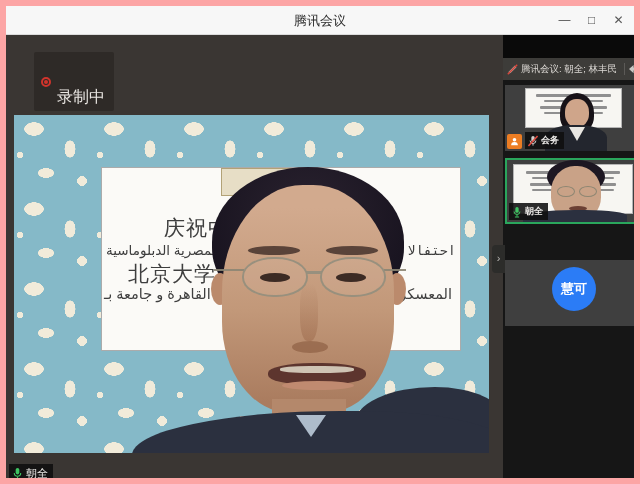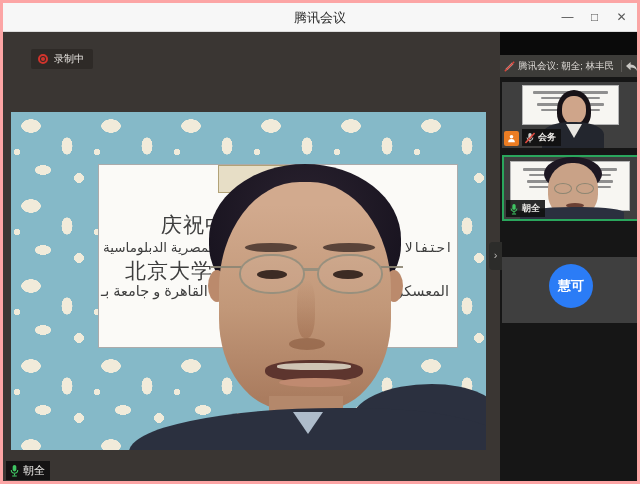--- a/index.html
+++ b/index.html
@@ -1,33 +1,33 @@
 <!DOCTYPE html>
 <html><head>
 <meta charset="utf-8">
 <style>
   * { margin:0; padding:0; box-sizing:border-box; }
   html,body { width:640px; height:484px; background:#888; font-family:"Liberation Sans","DejaVu Sans",sans-serif; }
-  .window { position:relative; width:640px; height:484px; border:3px solid #fca5a5; background:#3a3633; overflow:hidden; }
+  .window { position:relative; width:640px; height:484px; border:6px solid #fca5a5; background:#3a3633; overflow:hidden; }
 
   
   .titlebar { position:relative; height:29px; background:#f7f7f7; border-bottom:1px solid #dcdcdc; }
   .titlebar .title { position:absolute; left:0; right:0; top:0; line-height:29px; text-align:center; font-size:13px; color:#2b2b2b; }
   .win-controls { position:absolute; right:2px; top:0; height:29px; display:flex; align-items:center; }
   .win-btn { width:27px; height:29px; line-height:29px; text-align:center; font-size:12px; color:#555; cursor:default; }
 
   .content { position:relative; width:638px; height:453px; }
 
   
   .main { position:absolute; left:0; top:0; width:497px; height:453px; background:#3a3633; }
   .record-badge { position:absolute; left:28px; top:17px; display:flex; align-items:center; gap:6px;
                   background:#2e2a27; padding:3px 9px 3px 7px; border-radius:2px; }
   .rec-ring { width:10px; height:10px; border:2px solid #d0342c; border-radius:50%; display:flex; align-items:center; justify-content:center; }
   .rec-dot { width:4px; height:4px; background:#d0342c; border-radius:50%; }
-  .record-badge span.txt { color:#e8e5e1; font-size:10px; }
+  .record-badge span.txt { color:#e8e5e1; font-size:16px;margin-top:32px; }
 
   .video { position:absolute; left:8px; top:80px; width:475px; height:338px; overflow:hidden; }
   .teal { background-color:#85b9c8;
     background-image:
       radial-gradient(ellipse 16px 11px at 20px 14px, #f1ebda 60%, transparent 62%),
       radial-gradient(ellipse 9px 14px at 56px 34px, #f1ebda 60%, transparent 62%),
       radial-gradient(circle 8px at 68px 66px, #f1ebda 60%, transparent 62%),
       radial-gradient(ellipse 13px 8px at 32px 58px, #f1ebda 60%, transparent 62%),
       radial-gradient(circle 5px at 6px 40px, #f1ebda 60%, transparent 65%);
     background-size:80px 80px; }

